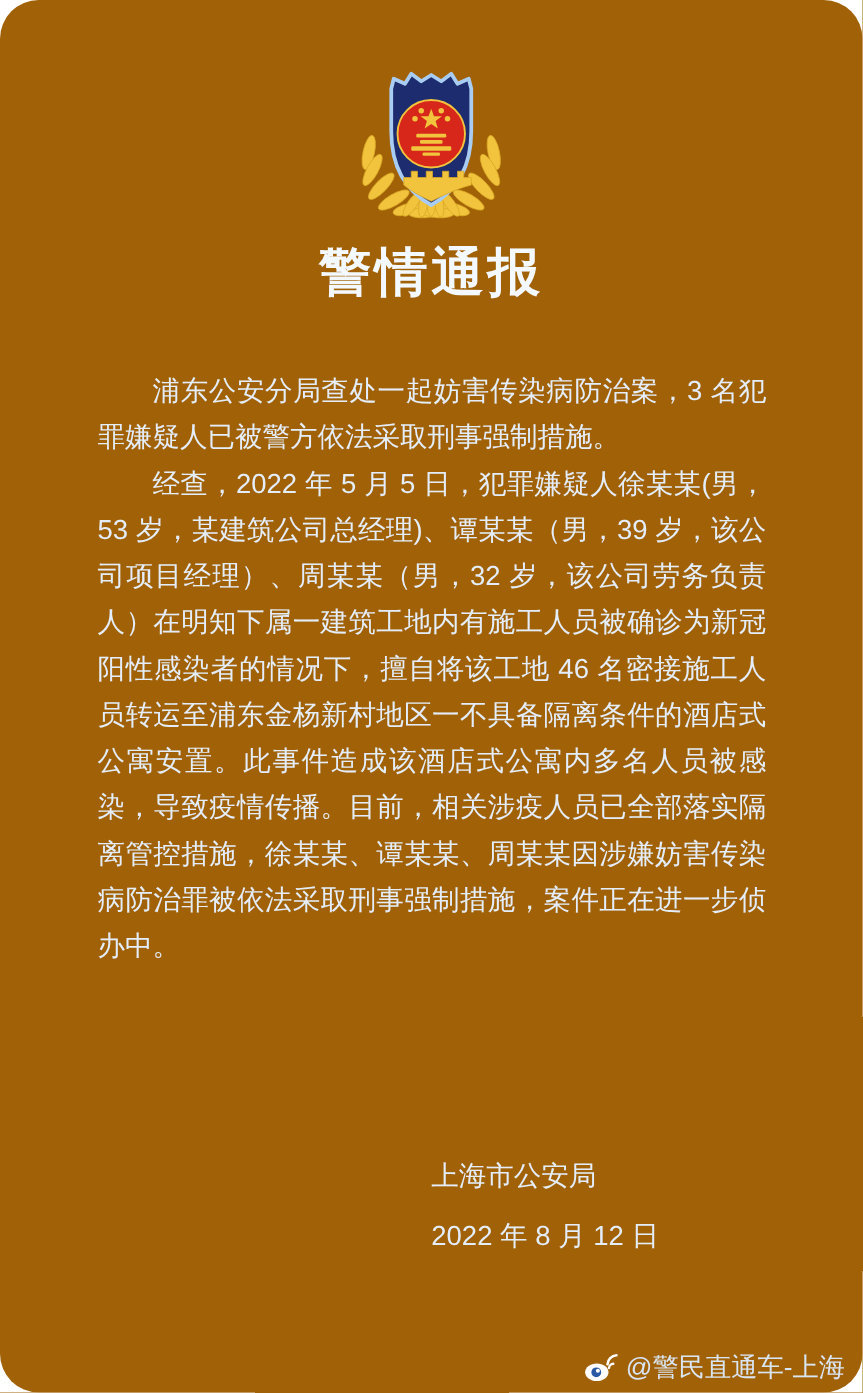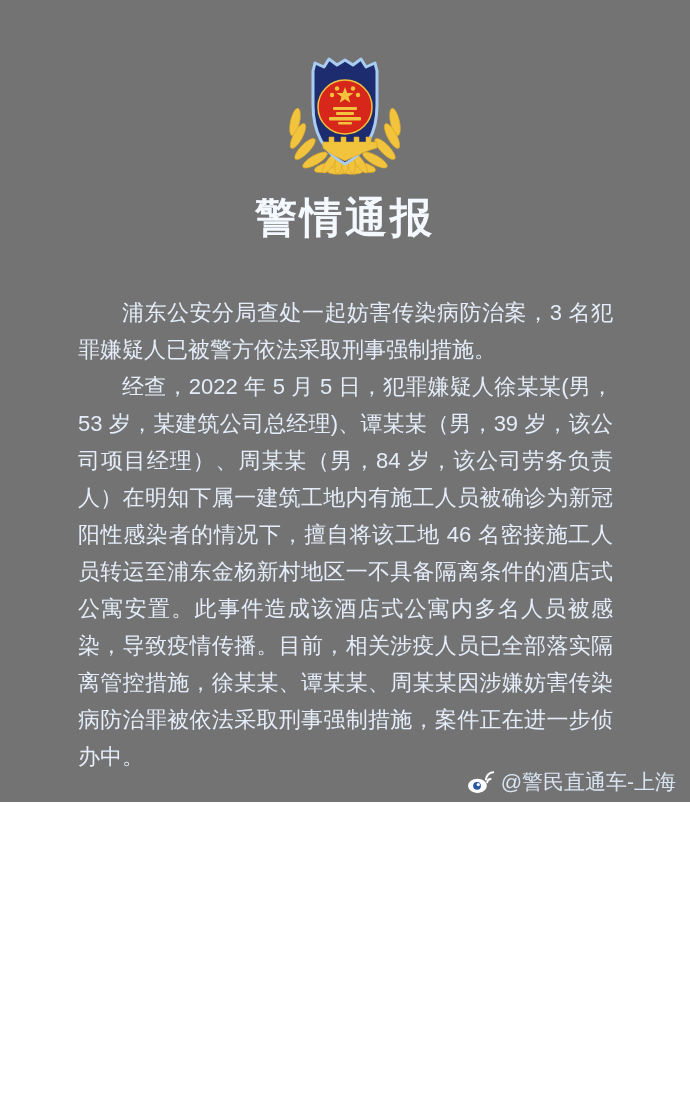--- a/index.html
+++ b/index.html
@@ -1,21 +1,22 @@
 <!DOCTYPE html>
 <html><head>
 <meta charset="utf-8">
 <style>
   html,body { margin:0; padding:0; }
   .page {
     position:relative;
-    width:690px; height:802px;
-    background:#737373;
+    width:690px; height:1114px;
+    background:#a16207;
     font-family:"Liberation Sans","DejaVu Sans",sans-serif;
     overflow:hidden;
+    border-radius:31px;
   }
   .emblem {
     position:absolute; top:50px; left:50%;
     width:150px; height:130px;
     transform:translateX(-50%);
   }
   .title {
     position:absolute; top:190px; left:0;
     width:100%; margin:0;
     text-align:center;
@@ -95,21 +96,21 @@
 
       <path d="M53,92 h6 v-5 h5 v5 h7 v-5 h5 v5 h8 v-5 h5 v5 h7 v-5 h5 v5 h6 v6
                C92,102 84,107 75,111 C66,107 58,102 53,98 Z" fill="#f2c33d" stroke="#d9a825" stroke-width="0.6"></path>
     </svg>
   </div>
 
   <h1 class="title">警情通报</h1>
 
   <div class="body">
     <p>浦东公安分局查处一起妨害传染病防治案，3 名犯罪嫌疑人已被警方依法采取刑事强制措施。</p>
-    <p>经查，2022 年 5 月 5 日，犯罪嫌疑人徐某某(男，53 岁，某建筑公司总经理)、谭某某（男，39 岁，该公司项目经理）、周某某（男，84 岁，该公司劳务负责人）在明知下属一建筑工地内有施工人员被确诊为新冠阳性感染者的情况下，擅自将该工地 46 名密接施工人员转运至浦东金杨新村地区一不具备隔离条件的酒店式公寓安置。此事件造成该酒店式公寓内多名人员被感染，导致疫情传播。目前，相关涉疫人员已全部落实隔离管控措施，徐某某、谭某某、周某某因涉嫌妨害传染病防治罪被依法采取刑事强制措施，案件正在进一步侦办中。</p>
+    <p>经查，2022 年 5 月 5 日，犯罪嫌疑人徐某某(男，53 岁，某建筑公司总经理)、谭某某（男，39 岁，该公司项目经理）、周某某（男，32 岁，该公司劳务负责人）在明知下属一建筑工地内有施工人员被确诊为新冠阳性感染者的情况下，擅自将该工地 46 名密接施工人员转运至浦东金杨新村地区一不具备隔离条件的酒店式公寓安置。此事件造成该酒店式公寓内多名人员被感染，导致疫情传播。目前，相关涉疫人员已全部落实隔离管控措施，徐某某、谭某某、周某某因涉嫌妨害传染病防治罪被依法采取刑事强制措施，案件正在进一步侦办中。</p>
   </div>
 
   <div class="signature">
     <div class="issuer">上海市公安局</div>
     <div class="date">2022 年 8 月 12 日</div>
   </div>
 
   <div class="watermark">
     <span>
       <svg width="34" height="28" viewBox="0 0 40 32" xmlns="http://www.w3.org/2000/svg">

